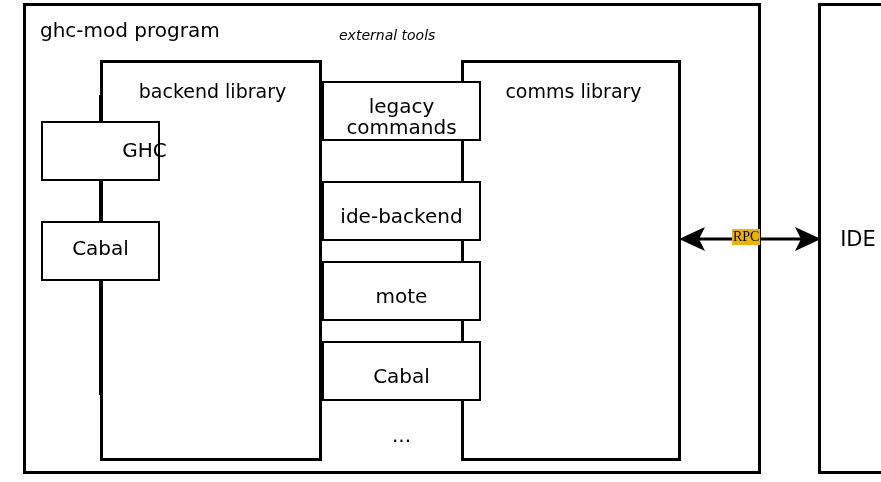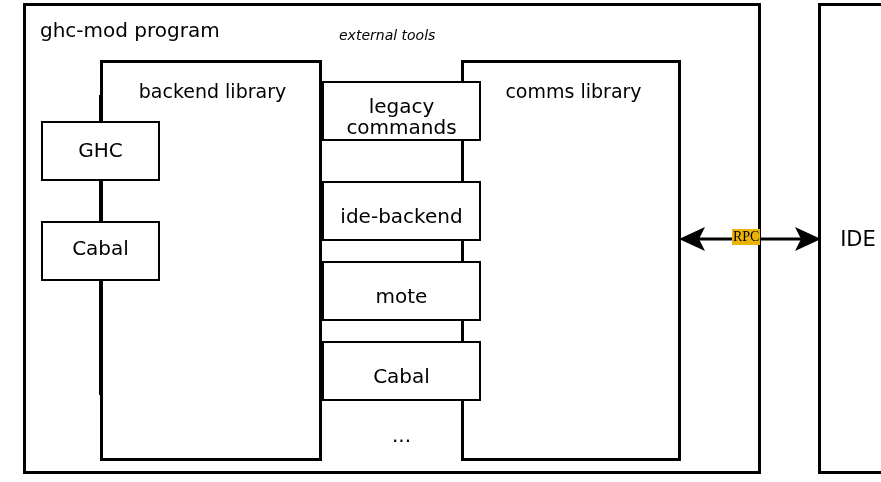--- a/index.html
+++ b/index.html
@@ -105,20 +105,21 @@
     z-index: 3;
   }
   #ghc-box {
     left: 21px; top: 121px; width: 119px; height: 60px;
     z-index: 4;
   }
   #ghc-label {
     left: 21px; top: 121px; width: 119px; height: 60px;
     font-size: 20px;
     z-index: 5;
+    padding-left: 44px;
   }
   #cabal-box {
     left: 21px; top: 221px; width: 119px; height: 60px;
     z-index: 4;
   }
   #cabal-label {
     left: 21px; top: 221px; width: 119px; height: 56px;
     font-size: 20px;
     z-index: 5;
   }

